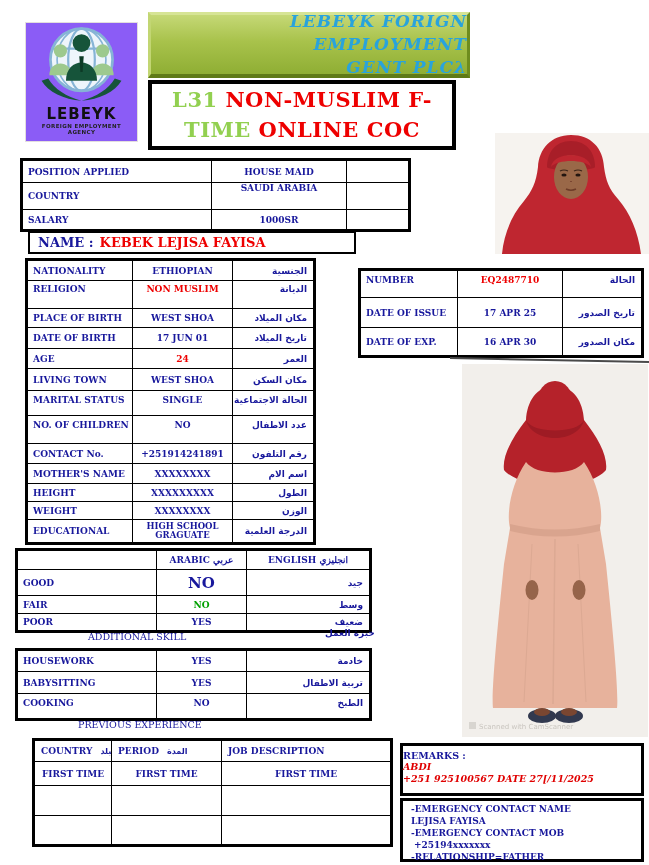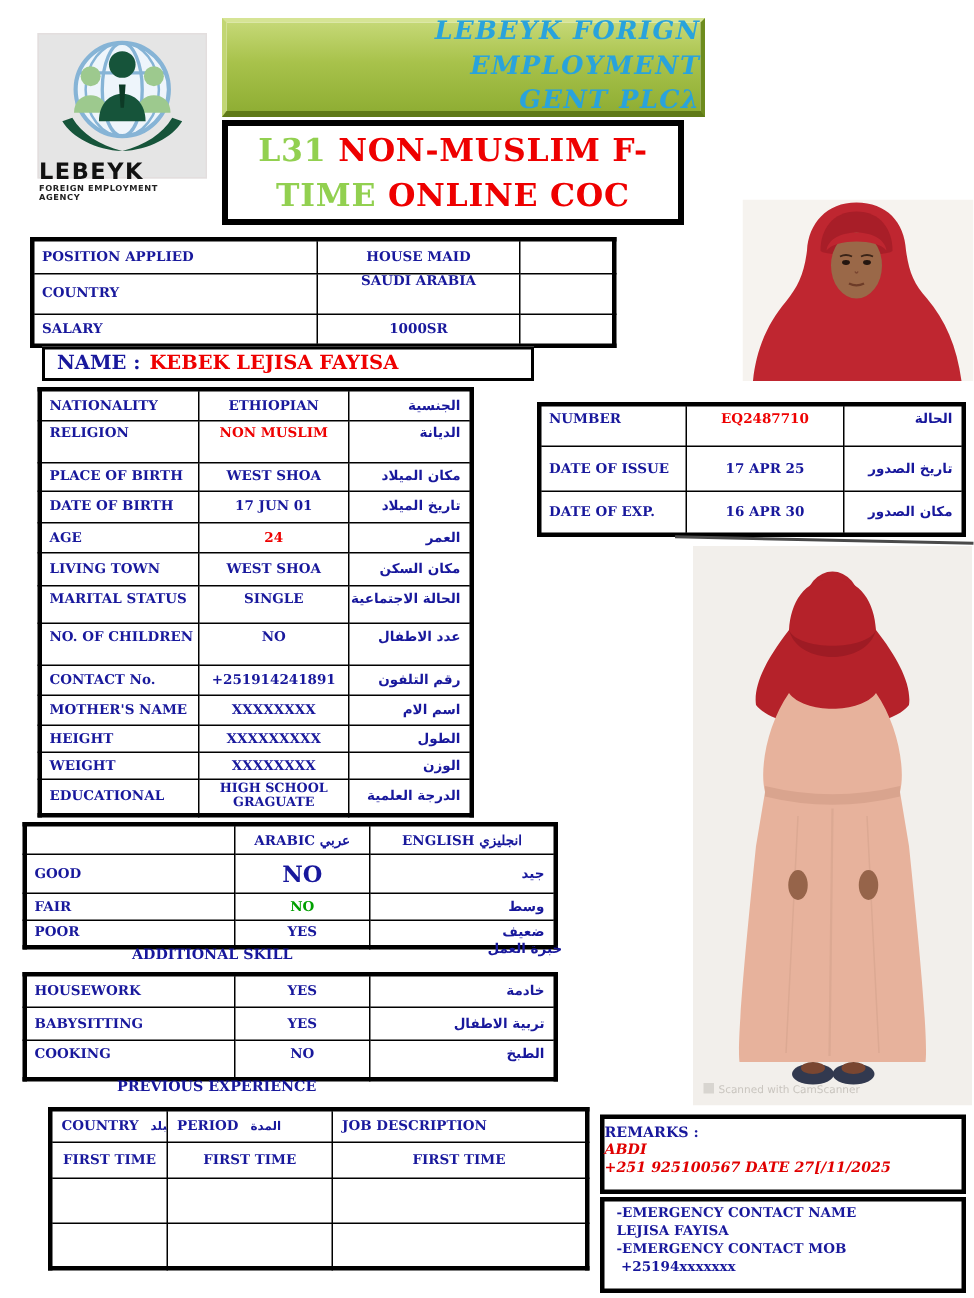--- a/index.html
+++ b/index.html
@@ -1,20 +1,20 @@
 <!DOCTYPE html>
 <html><head>
 <meta charset="utf-8">
 <style>
   * { margin:0; padding:0; box-sizing:border-box; }
   body { width:649px; height:865px; background:#ffffff; font-family:"DejaVu Serif", serif; position:relative; overflow:hidden; }
   .abs { position:absolute; }
 
   
-  .logo-box { left:25px; top:22px; width:113px; height:97px; border:1px solid #e3dede; background:#e5e5e5; text-align:left; }
+  .logo-box { left:25px; top:22px; width:113px; height:120px; border:1px solid #e3dede; background:#8b5cf6; text-align:center; }
   .logo-title { font-family:"DejaVu Sans", sans-serif; font-weight:bold; font-size:15px; letter-spacing:1px; color:#111; margin-top:-2px; }
   .logo-sub { font-family:"DejaVu Sans", sans-serif; font-weight:bold; font-size:5.5px; color:#222; letter-spacing:.4px; }
 
   
   .banner { left:148px; top:12px; width:322px; height:66px;
     background:linear-gradient(180deg,#c5d876 0%,#a8c24b 45%,#8fae34 100%);
     border-top:3px solid #d6e495; border-left:3px solid #c2d673;
     border-right:3px solid #6e8c1e; border-bottom:4px solid #5f7a17;
     text-align:right; display:flex; flex-direction:column; justify-content:center; }
   .banner-line { font-family:"DejaVu Serif", serif; font-style:italic; font-weight:bold; font-size:17px; color:#29a3dc; letter-spacing:1px; line-height:1.35; }
@@ -41,21 +41,21 @@
   .name-value { font-weight:bold; font-size:13px; color:#ee0000; margin-left:6px; font-family:"DejaVu Serif", serif; }
 
   .bio-table { left:25px; top:258px; width:288px; }
   .pass-table { left:358px; top:268px; width:283px; }
   .lang-table { left:15px; top:548px; width:354px; }
   .skill-table { left:15px; top:648px; width:354px; }
   .exp-table { left:32px; top:738px; width:358px; }
   .exp-hdr { font-weight:bold; font-size:9px; color:#18189c; padding-left:6px; font-family:"DejaVu Serif", serif; }
   .exp-hdr .arab { font-family:"DejaVu Sans", sans-serif; font-size:8px; margin-left:8px; }
 
-  .section-label { font-weight:bold; font-size:9.5px; color:#18189c; font-family:"DejaVu Serif", serif;text-align:right; }
+  .section-label { font-weight:normal; font-size:9.5px; color:#18189c; font-family:"DejaVu Serif", serif;text-align:right; }
   .ar-label { font-family:"DejaVu Sans", sans-serif; font-weight:bold; font-size:9px; color:#18189c; direction:rtl; }
 
   .remarks-box { left:400px; top:743px; width:244px; height:53px; border:3px solid #000; background:#fff; padding:4px 0; }
   .remarks-title { font-weight:bold; font-size:9.5px; color:#18189c; font-family:"DejaVu Serif", serif; }
   .remarks-line { font-style:italic; font-weight:bold; font-size:9.5px; color:#e00000; line-height:1.3; font-family:"DejaVu Serif", serif; }
   .emerg-box { left:400px; top:798px; width:244px; height:64px; border:3px solid #000; background:#fff; padding:3px 8px; }
   .emerg-line { font-weight:bold; font-size:9px; color:#18189c; line-height:1.32; font-family:"DejaVu Serif", serif; }
 
   .headshot { left:495px; top:133px; width:154px; height:121px; }
   .fullbody { left:462px; top:364px; width:186px; height:373px; }
@@ -330,13 +330,14 @@
   <div class="remarks-title">REMARKS :</div>
   <div class="remarks-line">ABDI</div>
   <div class="remarks-line">+251  925100567  DATE 27[/11/2025</div>
 </div>
 
 <div class="abs emerg-box">
   <div class="emerg-line">-EMERGENCY  CONTACT  NAME</div>
   <div class="emerg-line">LEJISA  FAYISA</div>
   <div class="emerg-line">-EMERGENCY CONTACT MOB</div>
   <div class="emerg-line" style="padding-left:3px">+25194xxxxxxx</div>
+  <div class="emerg-line">-RELATIONSHIP=FATHER</div>
 </div>
 
 </body></html>

